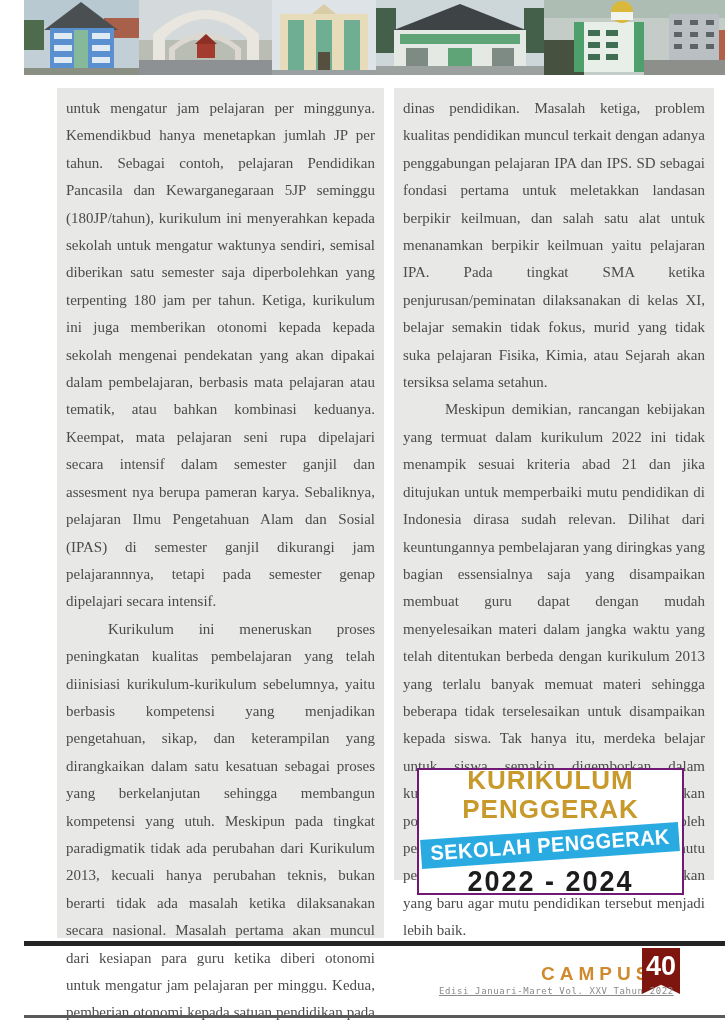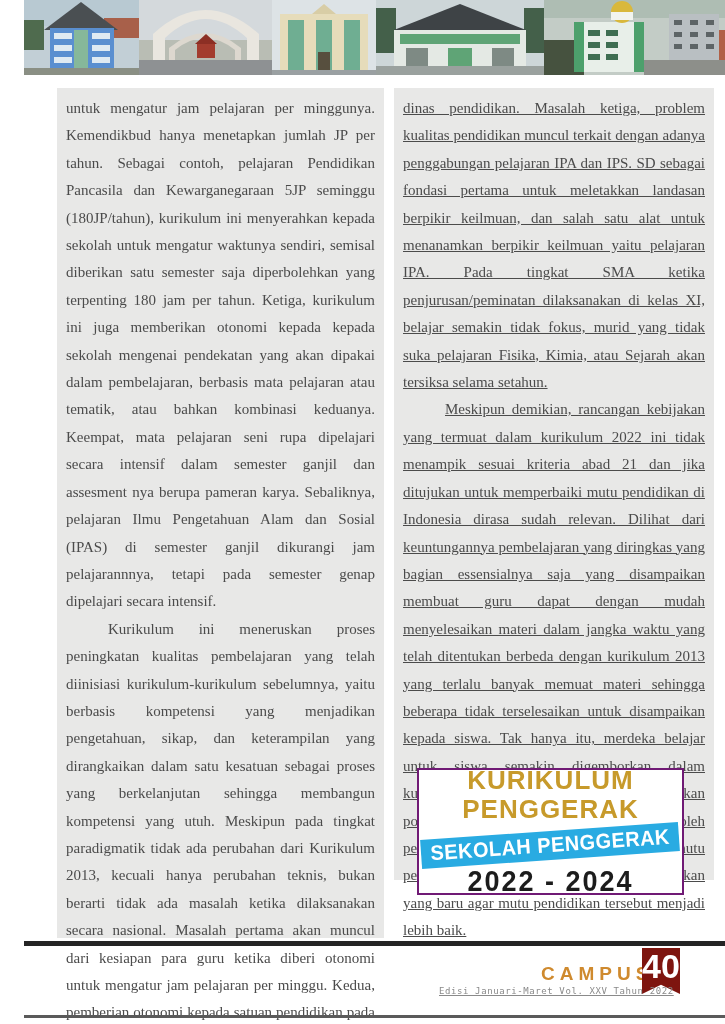--- a/index.html
+++ b/index.html
@@ -9,21 +9,21 @@
   
   .photo-strip { position:absolute; left:0; top:0; width:725px; height:75px; display:flex; }
   .photo { height:75px; overflow:hidden; position:relative; }
   .photo svg { display:block; width:100%; height:100%; }
 
   
   .col { position:absolute; background:#e8e8e7; padding:7px 9px 8px 9px;
          font-size:15px; line-height:27.4px; color:#4b4b4b;
          text-align:justify; text-justify:inter-word; }
   .col-left  { left:33px;  top:88px; width:327px; height:850px; }
-  .col-right { left:370px; top:88px; width:320px; height:792px;text-decoration:underline; }
+  .col-right { left:370px; top:88px; width:320px; height:792px; }
   .col p.indent { text-indent:42px; }
 
   
   .promo-box { position:absolute; left:393px; top:768px; width:267px; height:127px;
                background:#ffffff; border:2px solid #701a75;
                display:flex; flex-direction:column; align-items:center; justify-content:center;
                font-family:"Liberation Sans", sans-serif; }
   .promo-gold { color:#c79a2b; font-weight:bold; font-size:26px; letter-spacing:1px; line-height:29px; }
   .promo-banner { margin-top:7px; background:#29abe2; color:#ffffff; font-weight:bold;
                   font-size:21px; padding:2px 10px 3px 10px; letter-spacing:0.5px;
@@ -37,21 +37,21 @@
   .edge-right { position:absolute; left:715px; top:628px; width:2px; height:390px; background:#8f8f8f; }
 
   .footer-logo { position:absolute; left:413px; top:946px; width:290px; height:62px; }
   .brand-primary { position:absolute; left:0; top:0; font-family:"Liberation Serif", serif;
                    font-weight:bold; font-size:44px; line-height:44px; color:#8e1c16; }
   .brand-secondary { position:absolute; left:104px; top:17px; font-family:"Liberation Sans", sans-serif;
                      font-weight:bold; font-size:19px; letter-spacing:5px; color:#cf8a2e; }
   .page-ribbon { position:absolute; left:205px; top:2px; width:38px; height:46px; background:#7e150f;
                  clip-path:polygon(0 0,100% 0,100% 100%,50% 80%,0 100%);
                  color:#ffffff; font-family:"Liberation Sans", sans-serif; font-weight:bold;
-                 font-size:34px; text-align:center; line-height:36px; }
+                 font-size:27px; text-align:center; line-height:36px; }
   .edition { position:absolute; left:2px; top:40px; font-family:"DejaVu Sans Mono", monospace;
              font-size:9px; letter-spacing:0.6px; color:#8a8a8a; white-space:nowrap;text-decoration:underline; }
 </style>
 </head>
 <body>
 
 <div class="page">
 
   <div class="photo-strip">
     <div class="photo" style="width:115px">

